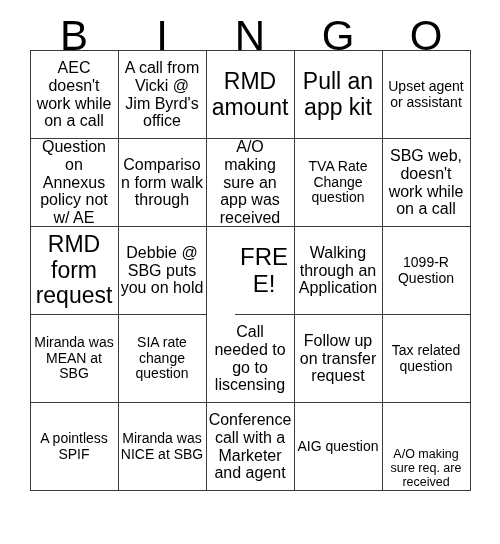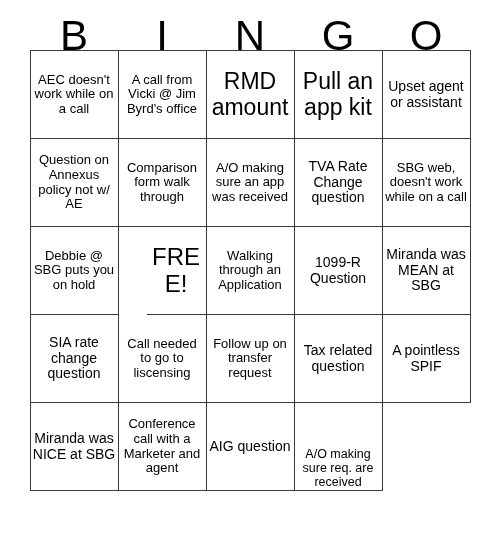--- a/index.html
+++ b/index.html
@@ -66,21 +66,21 @@
     text-align: center;
     padding: 1px 2px;
     overflow: hidden;
     line-height: 1.12;
     word-wrap: break-word;
     hyphens: none;
   }
 
   
   .fs-xs  { font-size: 12.5px; align-items: flex-end; }
-  .fs-sm  { font-size: 13px; }
+  .fs-sm  { font-size: 16px; }
   .fs-md  { font-size: 14px; }
   .fs-lg  { font-size: 14px; }
   .fs-xl  { font-size: 23px; }
   .fs-free{ font-size: 24px; margin-left: 28px; }
 
   .cell span {
     display: block;
     width: 100%;
   }
 </style>
@@ -121,20 +121,23 @@
       </div>
       <div class="cell fs-sm">
         <span>A/O making sure an app was received</span>
       </div>
       <div class="cell fs-lg">
         <span>TVA Rate Change question</span>
       </div>
       <div class="cell fs-sm">
         <span>SBG web, doesn't work while on a call</span>
       </div>
+      <div class="cell fs-xl">
+        <span>RMD form request</span>
+      </div>
       <div class="cell fs-sm">
         <span>Debbie @ SBG puts you on hold</span>
       </div>
       <div class="cell fs-free">
         <span>FREE!</span>
       </div>
       <div class="cell fs-sm">
         <span>Walking through an Application</span>
       </div>
       <div class="cell fs-lg">

